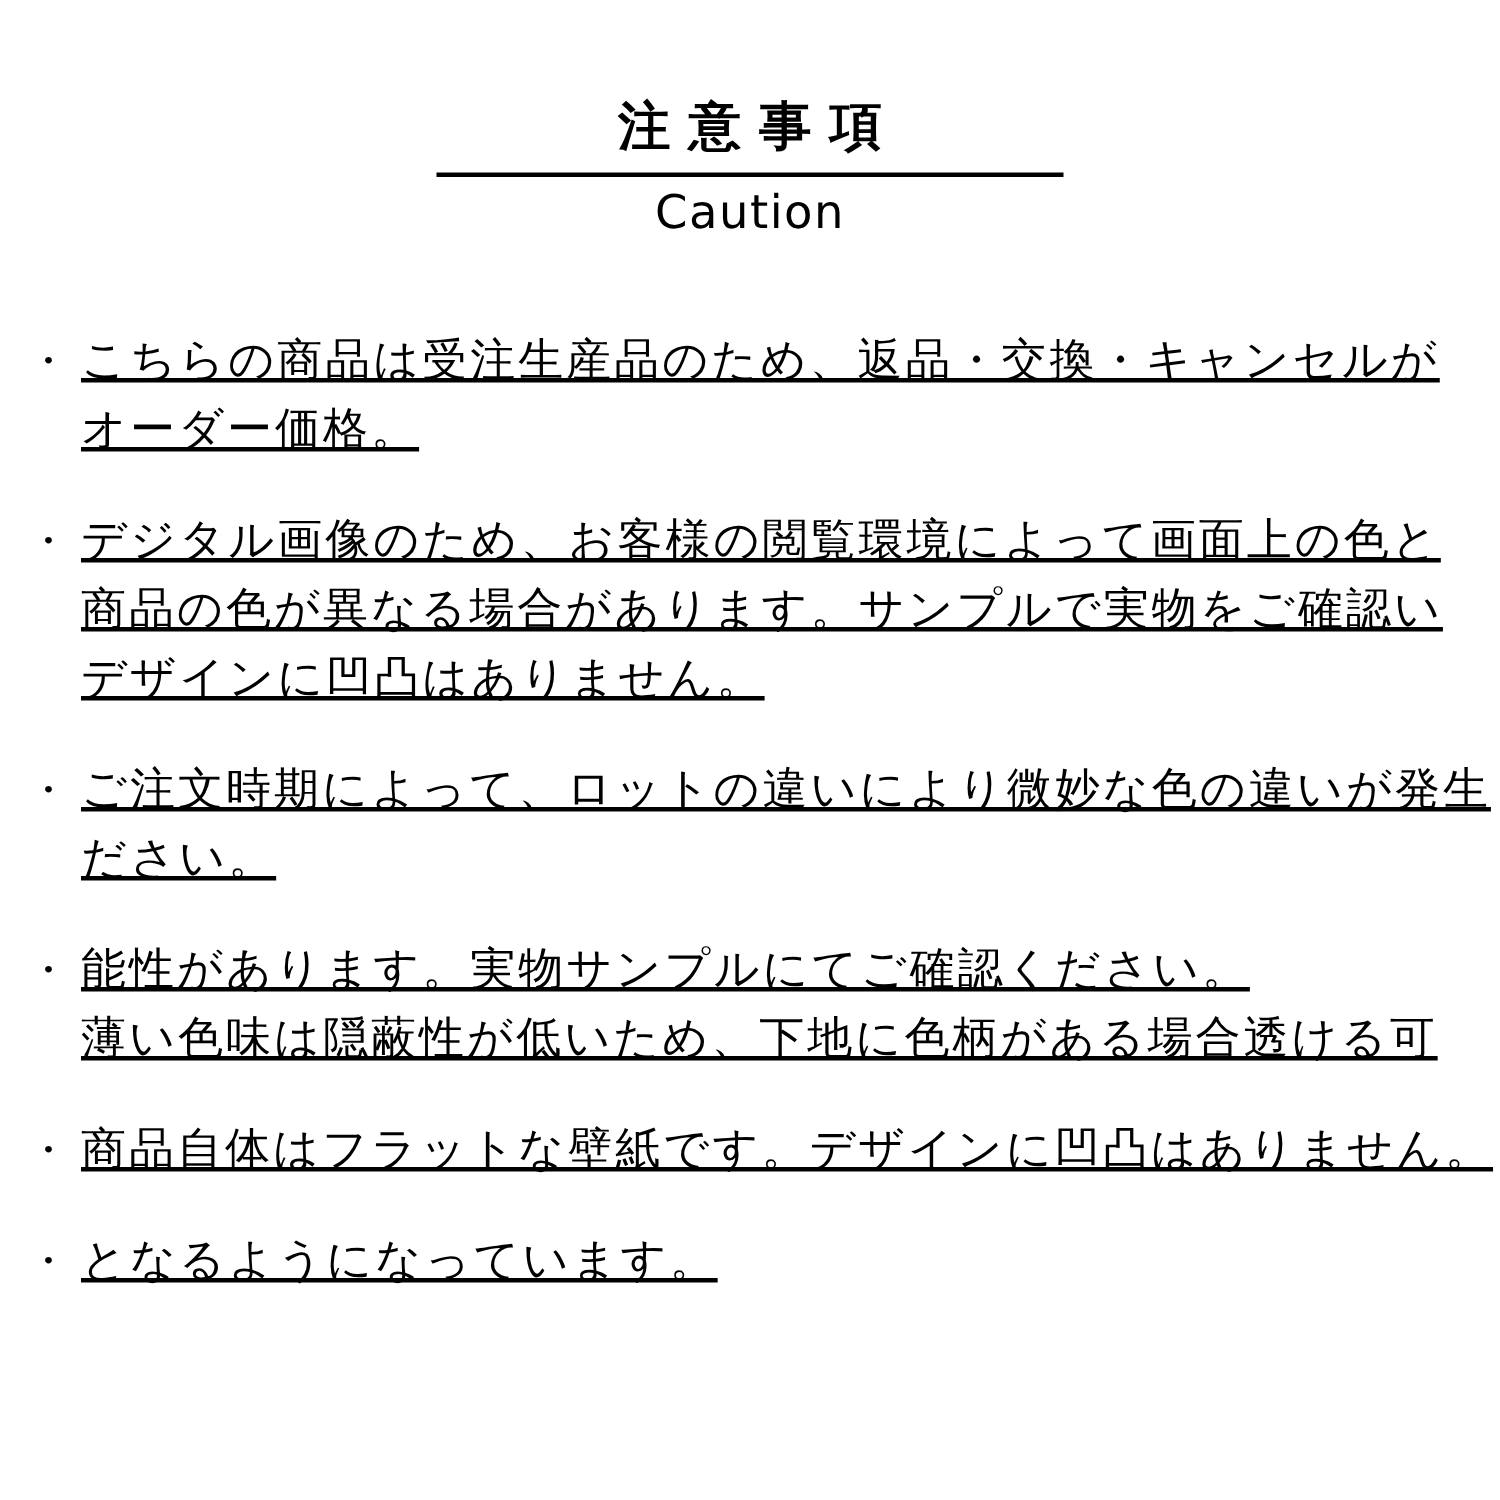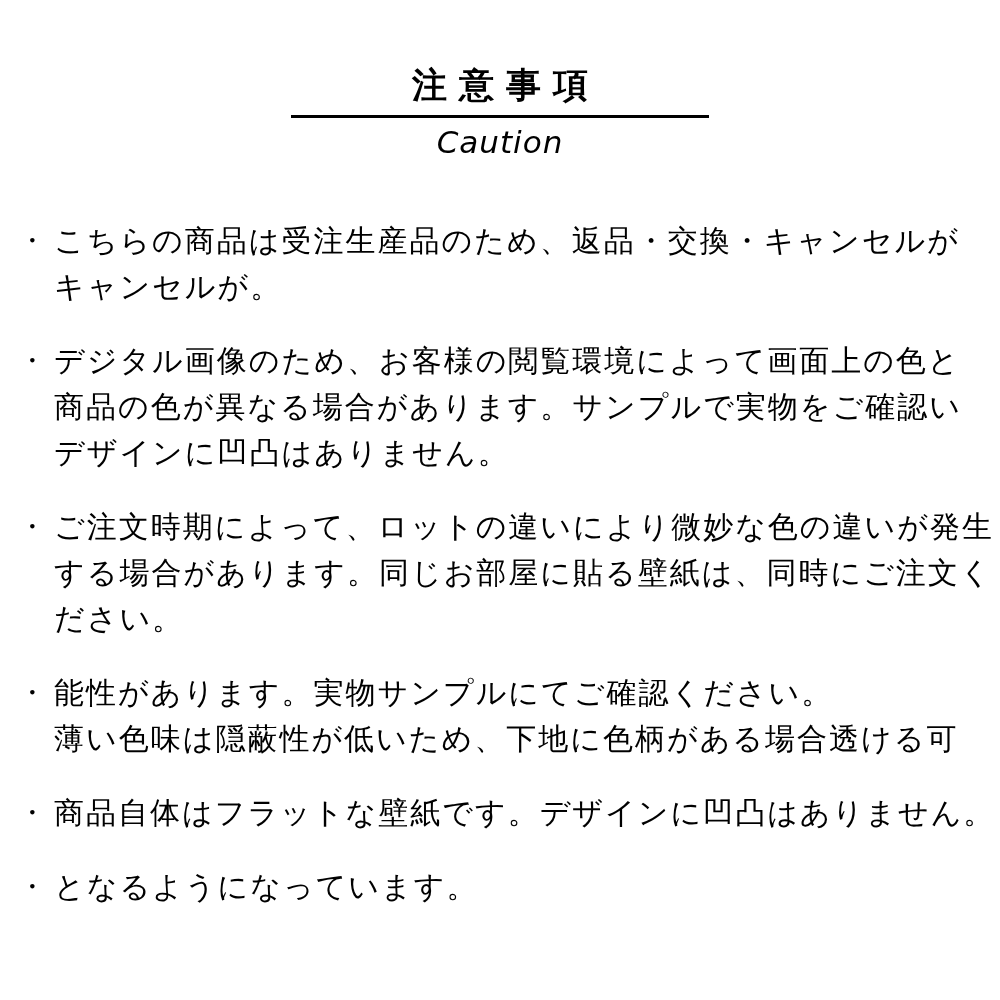--- a/index.html
+++ b/index.html
@@ -37,21 +37,20 @@
 
   .divider {
     width: 418px;
     height: 3px;
     background: #000000;
     margin: 9px auto 5px auto;
   }
 
   .subtitle {
     font-size: 31px;
-    font-style: italic;
     font-weight: 500;
     letter-spacing: 1px;
     line-height: 1.25;
     color: #000000;
   }
 
   
   .content {
     margin-top: 56px;
     padding-left: 10px;
@@ -76,57 +75,57 @@
   .bullet-text {
     flex: 1 1 auto;
     font-size: 30px;
     line-height: 46px;
     letter-spacing: 2px;
     color: #000000;
   }
 
   .bullet-line {
     white-space: nowrap;
+    text-decoration: underline;
   }
 </style>
 </head>
 <body>
 
 <div class="page">
 
   <div class="header">
     <div class="title">注意事項</div>
     <div class="divider"></div>
     <div class="subtitle">Caution</div>
   </div>
 
   <div class="content">
 
     <div class="bullet-item">
       <div class="bullet-dot">・</div>
       <div class="bullet-text">
         <div class="bullet-line">こちらの商品は受注生産品のため、返品・交換・キャンセルが</div>
-        <div class="bullet-line">キャンセルが。</div>
+        <div class="bullet-line">オーダー価格。</div>
       </div>
     </div>
 
     <div class="bullet-item">
       <div class="bullet-dot">・</div>
       <div class="bullet-text">
         <div class="bullet-line">デジタル画像のため、お客様の閲覧環境によって画面上の色と</div>
         <div class="bullet-line">商品の色が異なる場合があります。サンプルで実物をご確認い</div>
         <div class="bullet-line">デザインに凹凸はありません。</div>
       </div>
     </div>
 
     <div class="bullet-item">
       <div class="bullet-dot">・</div>
       <div class="bullet-text">
         <div class="bullet-line">ご注文時期によって、ロットの違いにより微妙な色の違いが発生</div>
-        <div class="bullet-line">する場合があります。同じお部屋に貼る壁紙は、同時にご注文く</div>
         <div class="bullet-line">ださい。</div>
       </div>
     </div>
 
     <div class="bullet-item">
       <div class="bullet-dot">・</div>
       <div class="bullet-text">
         <div class="bullet-line">能性があります。実物サンプルにてご確認ください。</div>
         <div class="bullet-line">薄い色味は隠蔽性が低いため、下地に色柄がある場合透ける可</div>
       </div>

